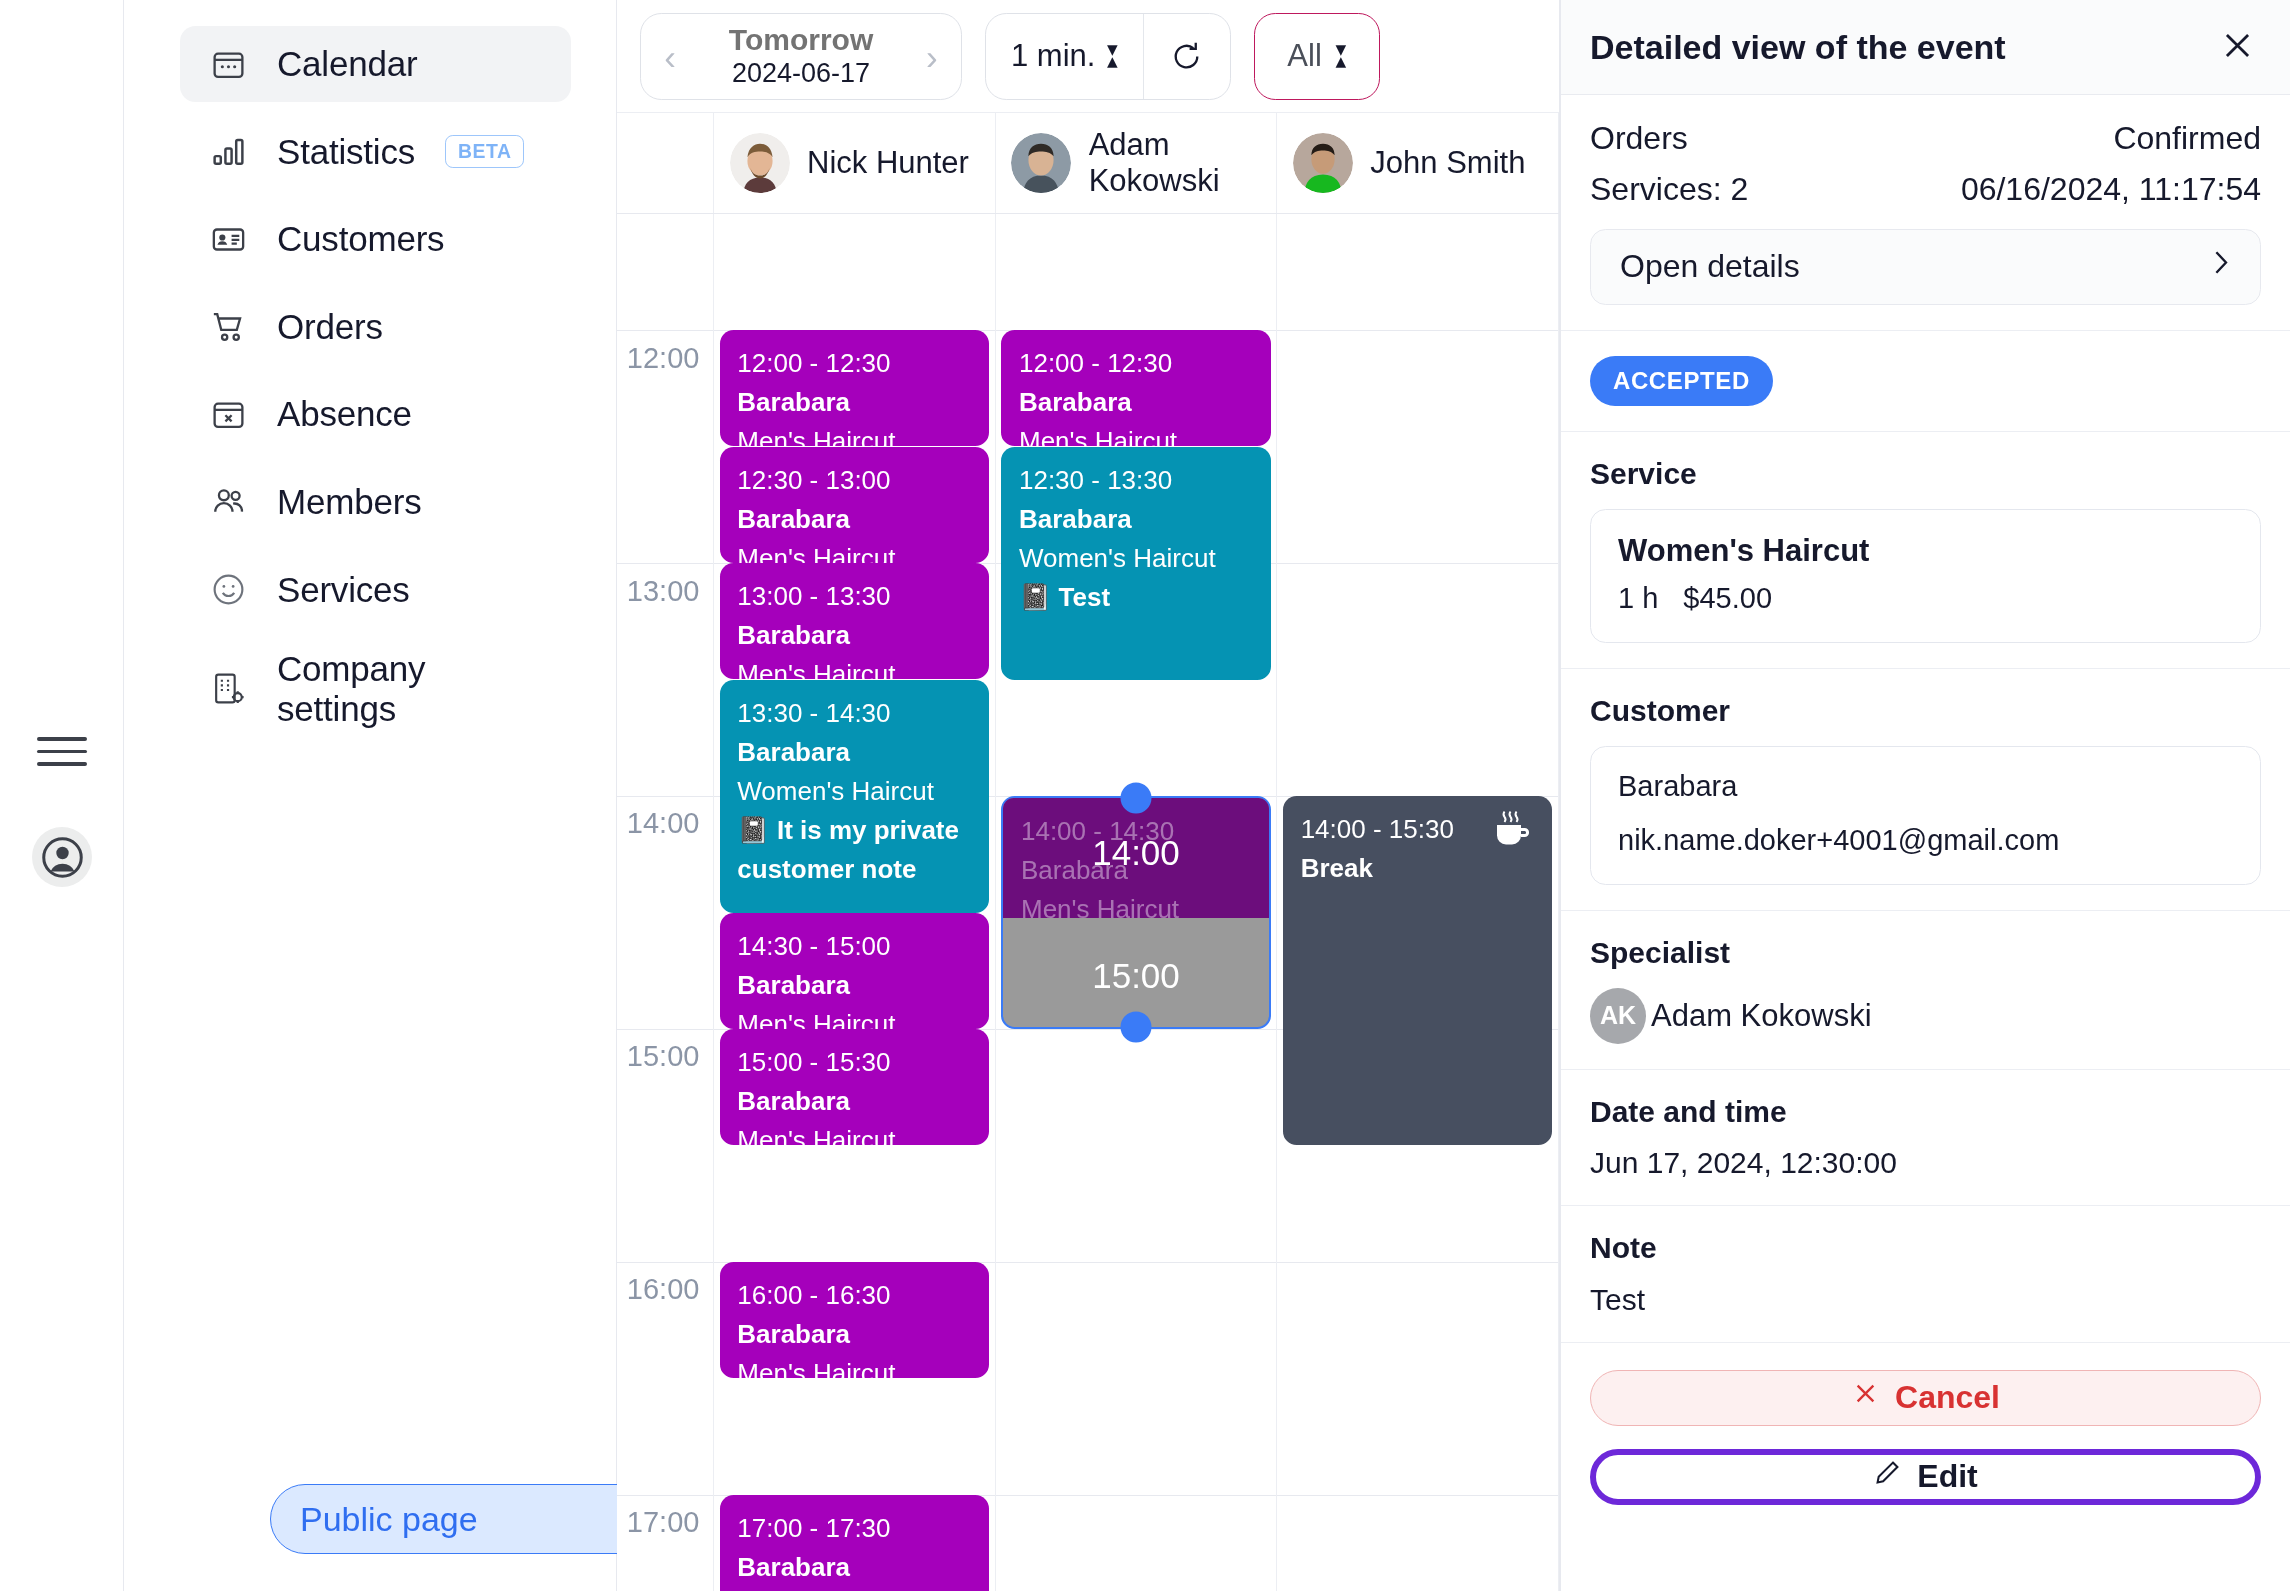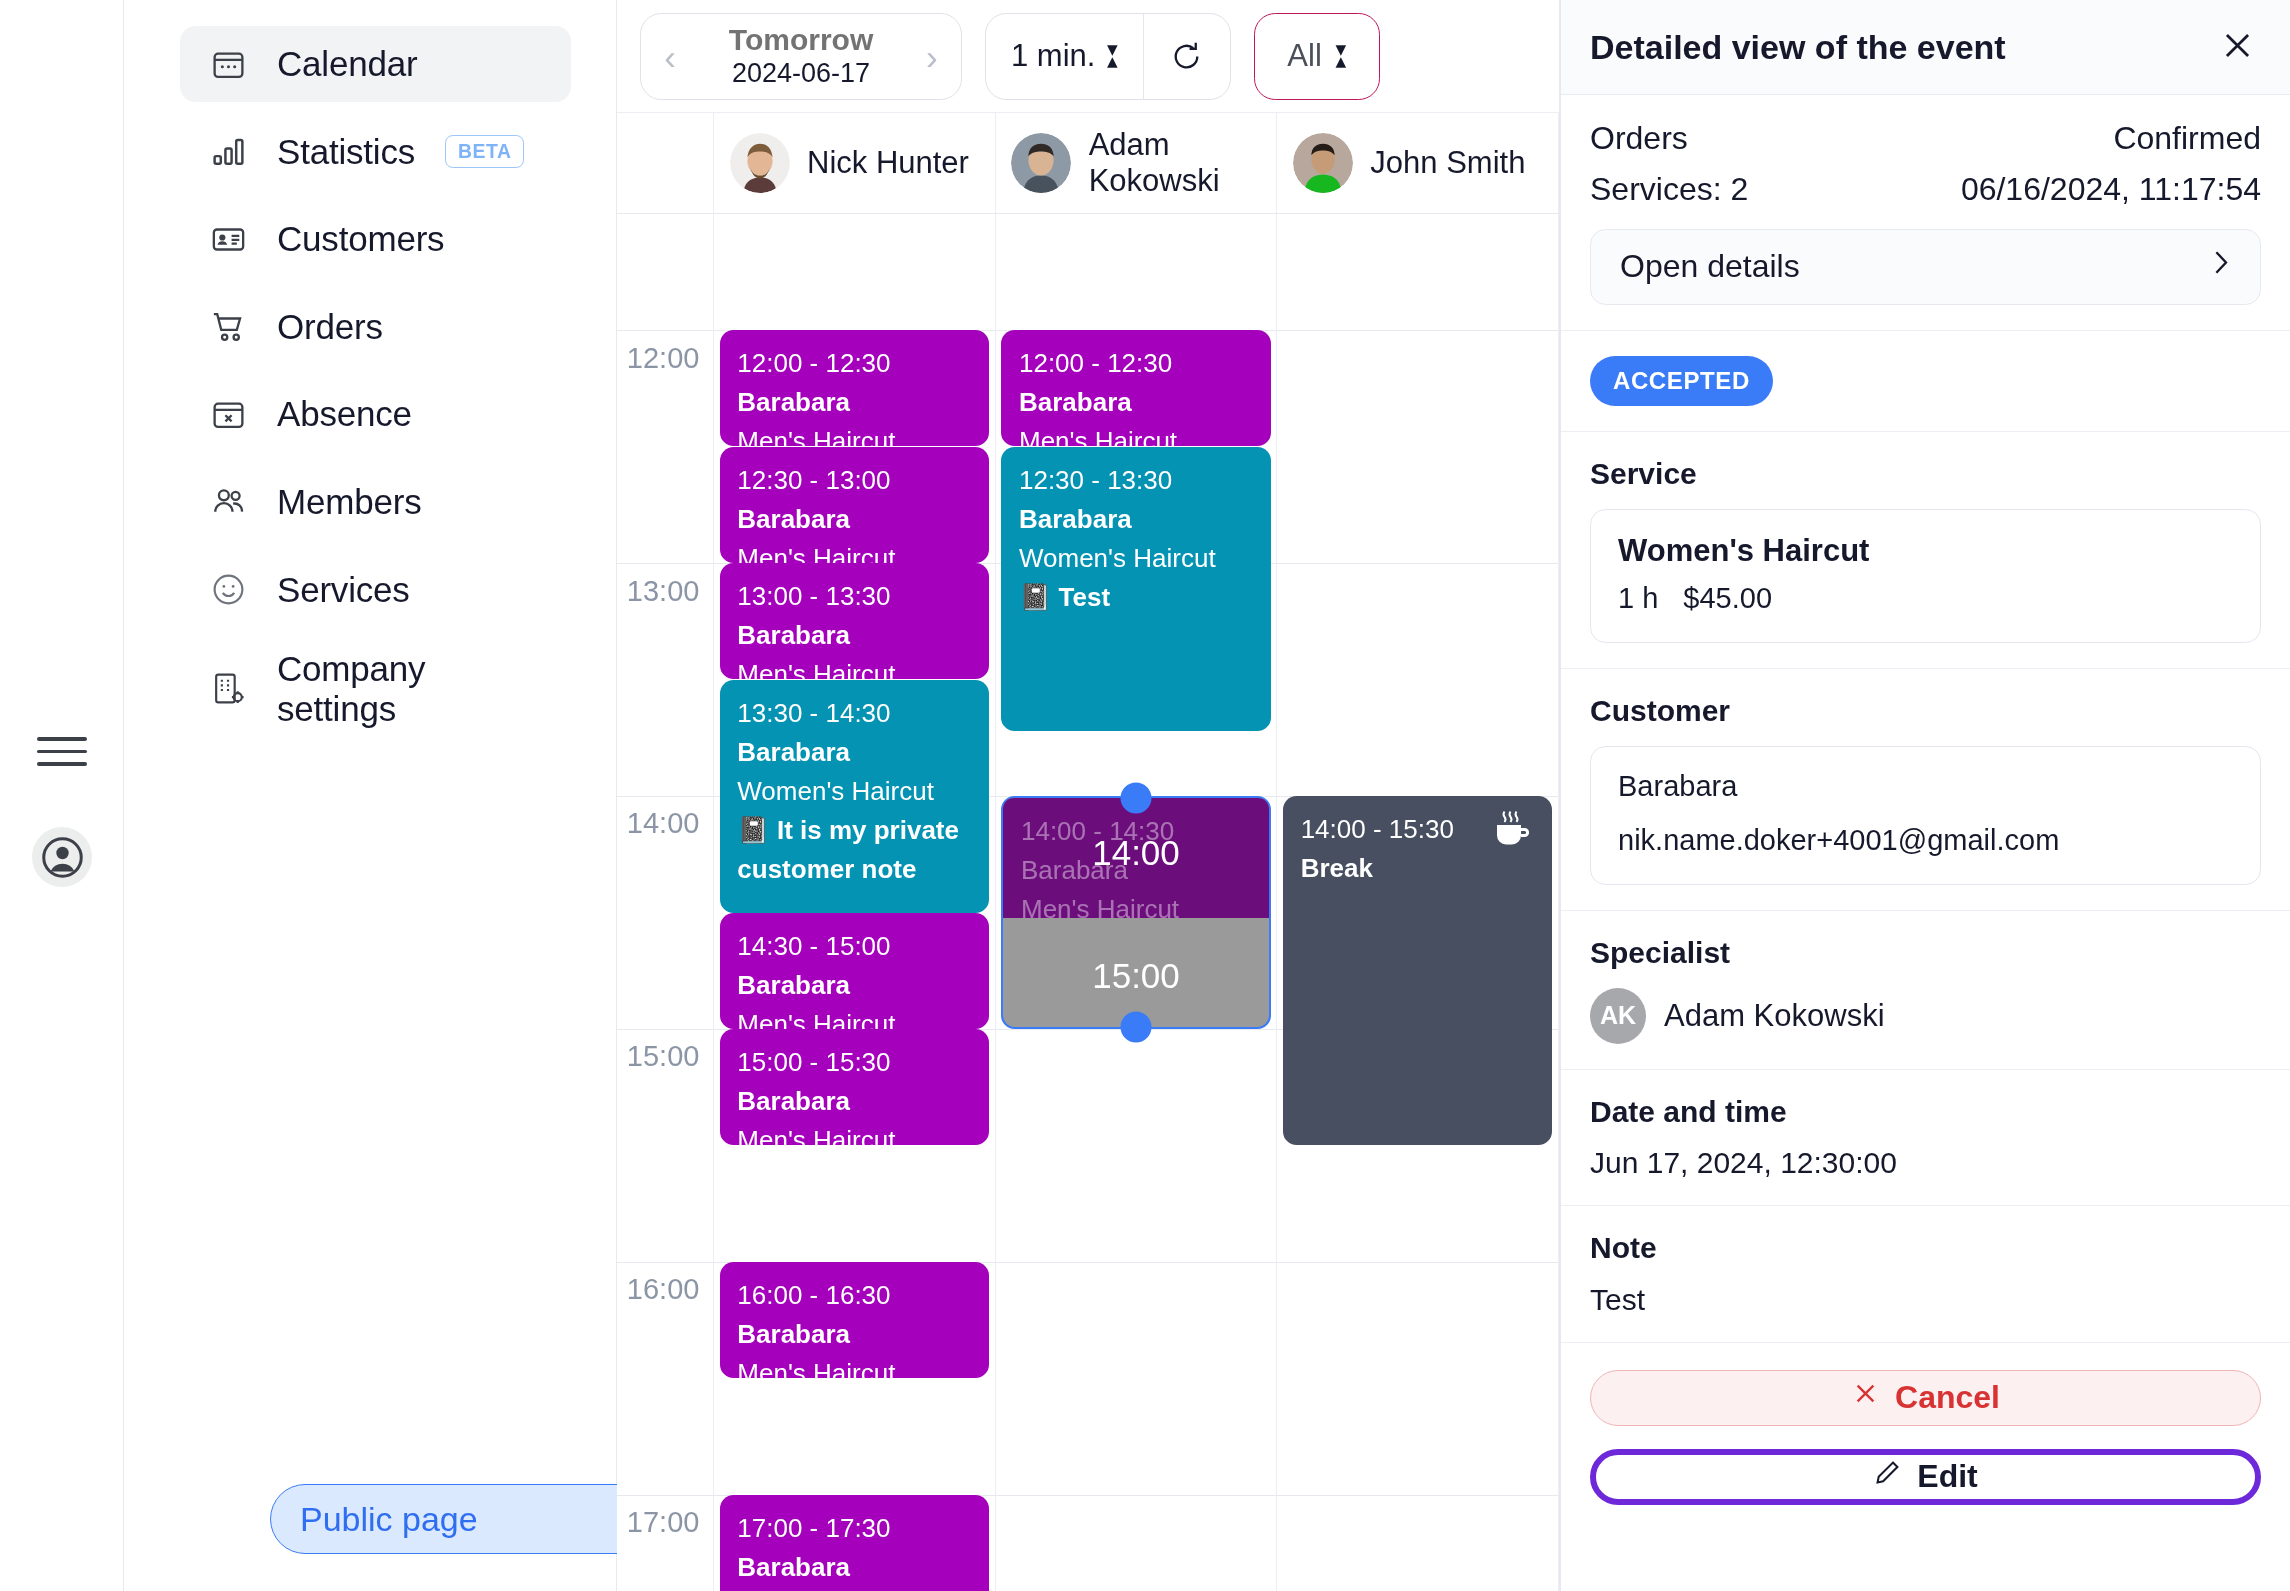--- a/index.html
+++ b/index.html
@@ -238,21 +238,21 @@
   }
   .sec-label { font-size: 30px; font-weight: bold; margin-bottom: 17.5px; }
   .card {
     border: 1px solid #e4e7ee; border-radius: 15.5px;
     padding: 23px 27px 27px;
   }
   .card .ttl { font-size: 31px; font-weight: bold; margin-bottom: 13.6px; }
   .card .meta { font-size: 29px; display: flex; gap: 25px; }
   .cust-line { font-size: 29px; }
   .cust-line + .cust-line { margin-top: 21.3px; }
-  .spec-row { display: flex; align-items: center; gap: 18px; }
+  .spec-row { display: flex; align-items: center; gap: 5px; }
   .spec-avatar {
     width: 56px; height: 56px; border-radius: 50%;
     background: #a6a8ac; color: #fff;
     display: flex; align-items: center; justify-content: center;
     font-size: 25px; font-weight: bold;
   }
   .spec-name { font-size: 31px; }
   .plain { font-size: 30px; }
   .panel-actions { padding: 27px 29px 23px; display: flex; flex-direction: column; gap: 23px; }
   .btn {
@@ -564,21 +564,21 @@
             <div class="hline" style="top: 349px;"></div>
             <div class="hline" style="top: 582px;"></div>
             <div class="hline" style="top: 815px;"></div>
             <div class="hline" style="top: 1048px;"></div>
             <div class="hline" style="top: 1281px;"></div>
             <div class="ev purple" style="top: 116px; height: 116px;">
               <div class="t">12:00 - 12:30</div>
               <div class="who">Barabara</div>
               <div class="svc">Men's Haircut</div>
             </div>
-            <div class="ev teal" style="top: 233px; height: 284px;">
+            <div class="ev teal" style="top: 233px; height: 233px;">
               <div class="t">12:30 - 13:30</div>
               <div class="who">Barabara</div>
               <div class="svc">Women's Haircut</div>
               <div class="note"><span>📓 </span> Test</div>
             </div>
             <div class="ev-drag" style="left: 5.8px; right: 5.8px; top: 582px; height: 233px;">
               <div class="inner-top" style="height: 120px;">
                 <div class="t">14:00 - 14:30</div>
                 <div class="who">Barabara</div>
                 <div class="svc">Men's Haircut</div>

